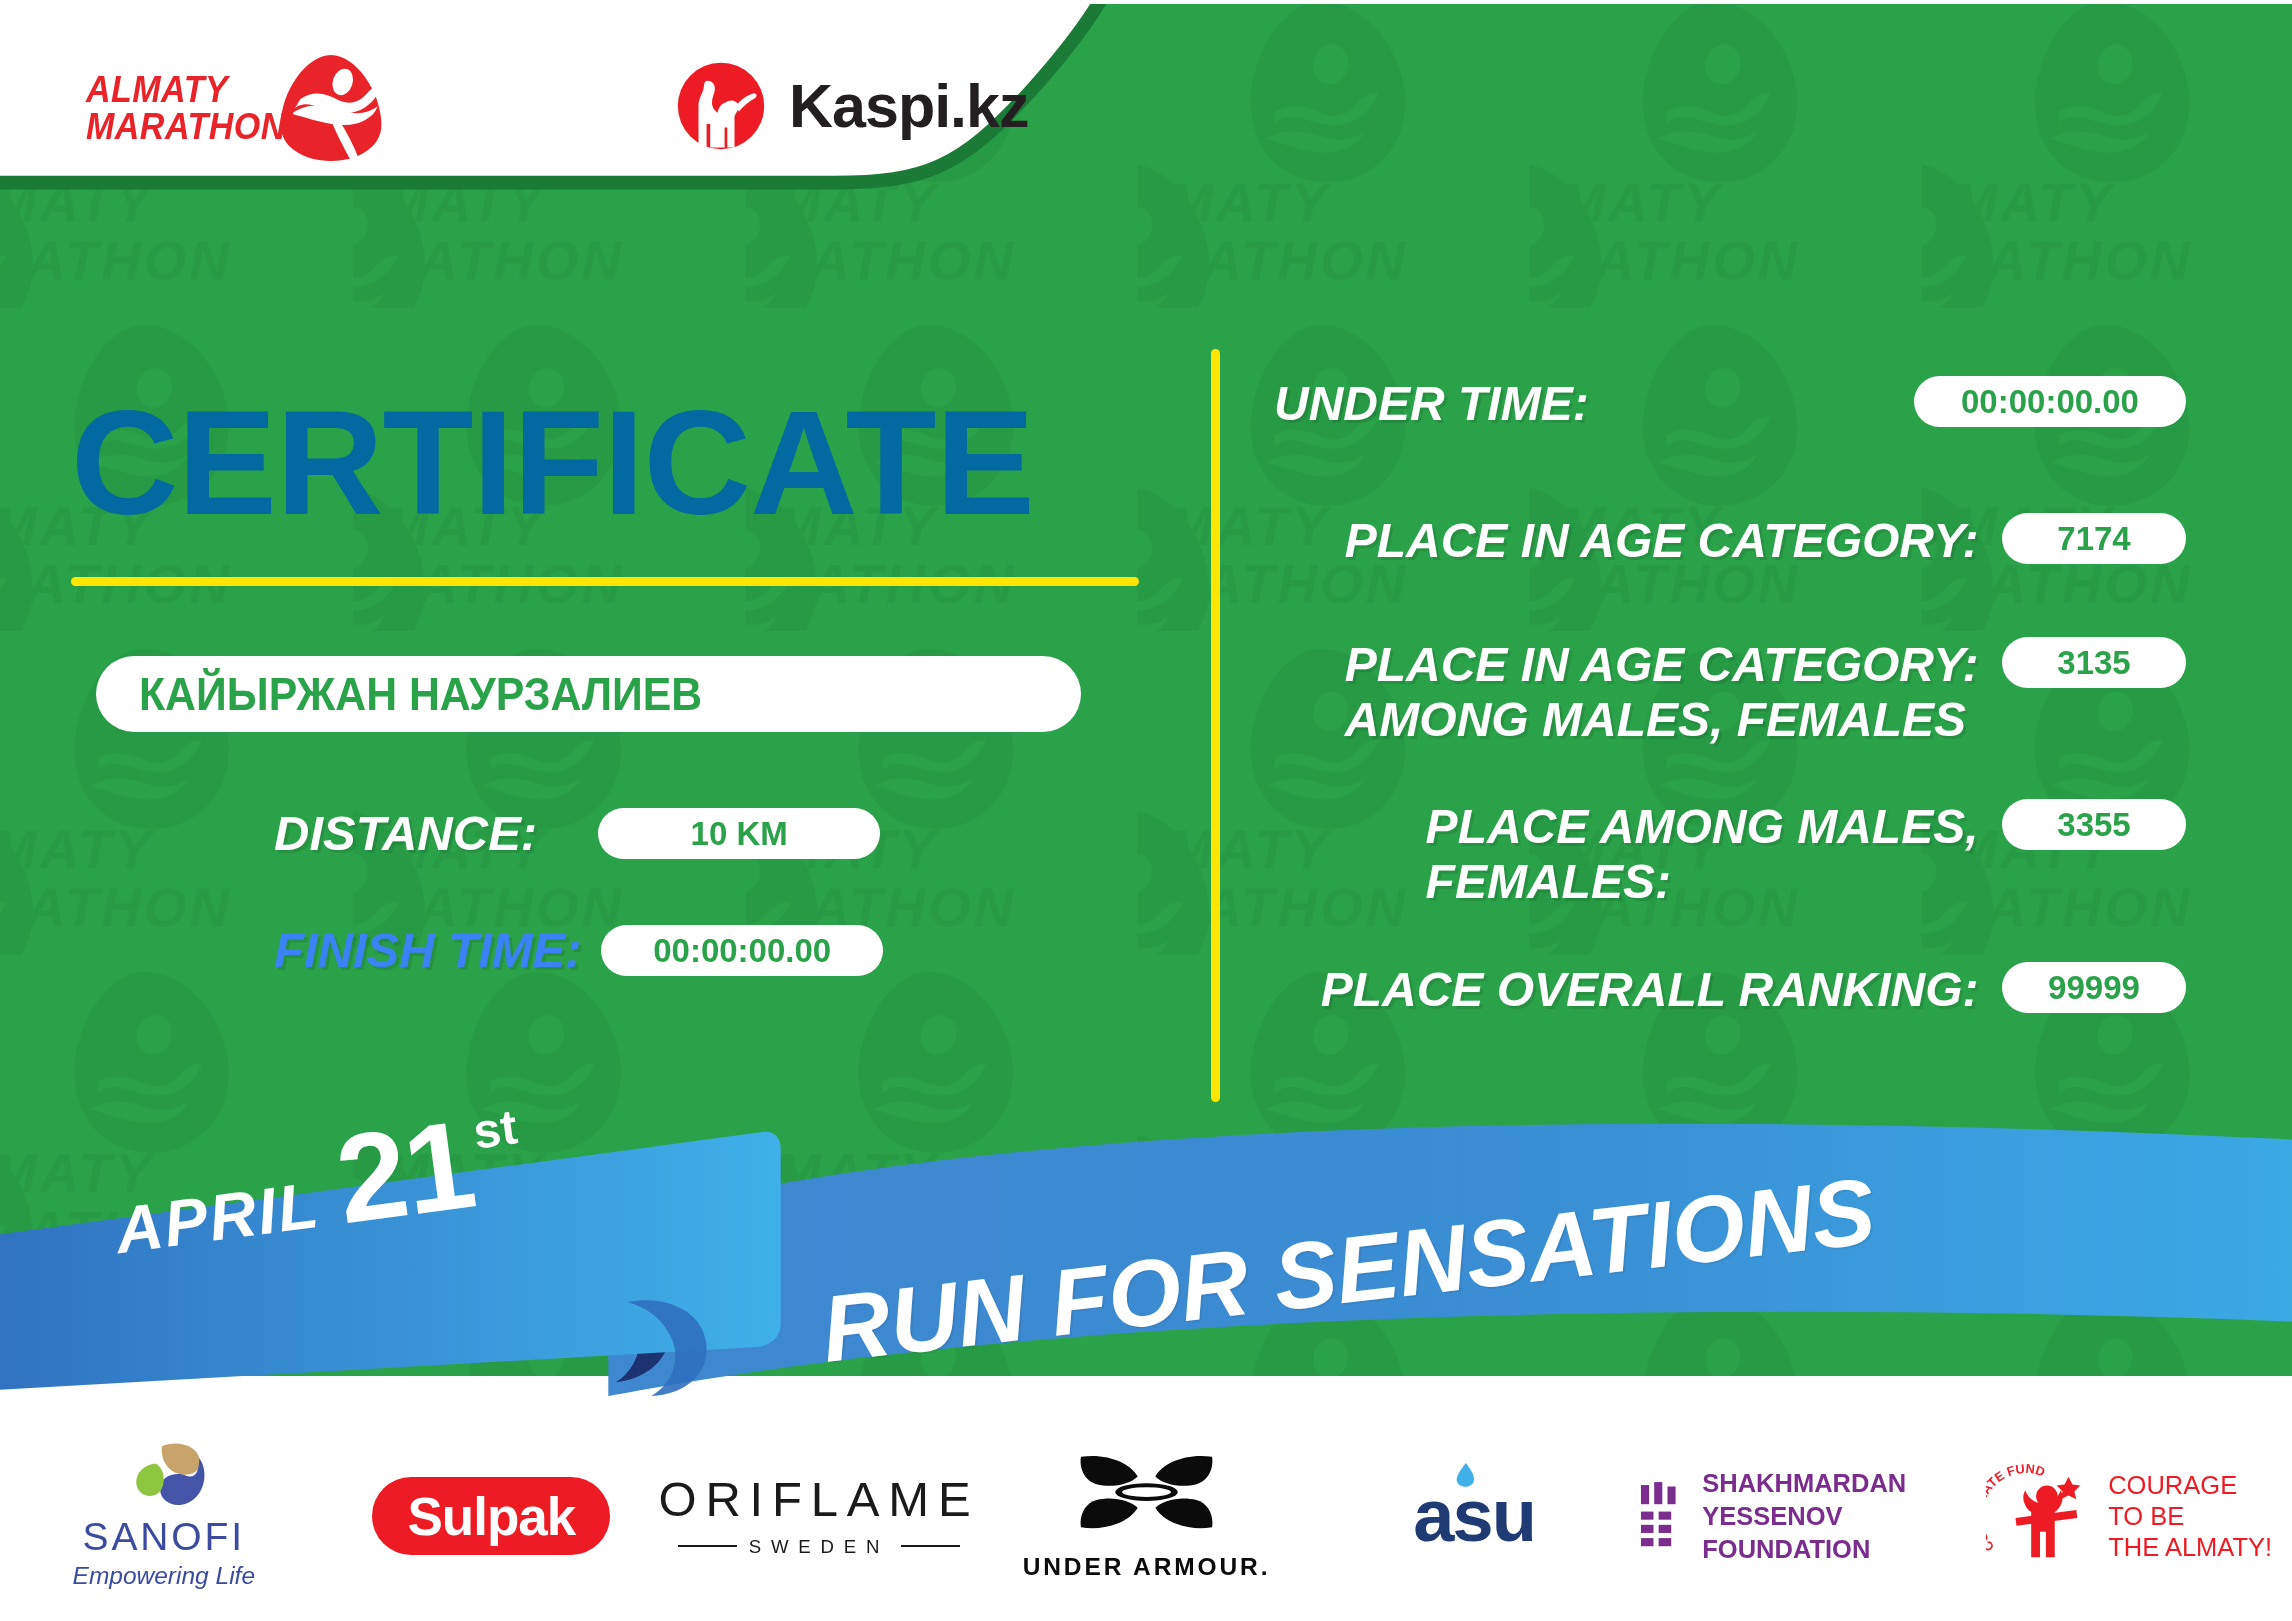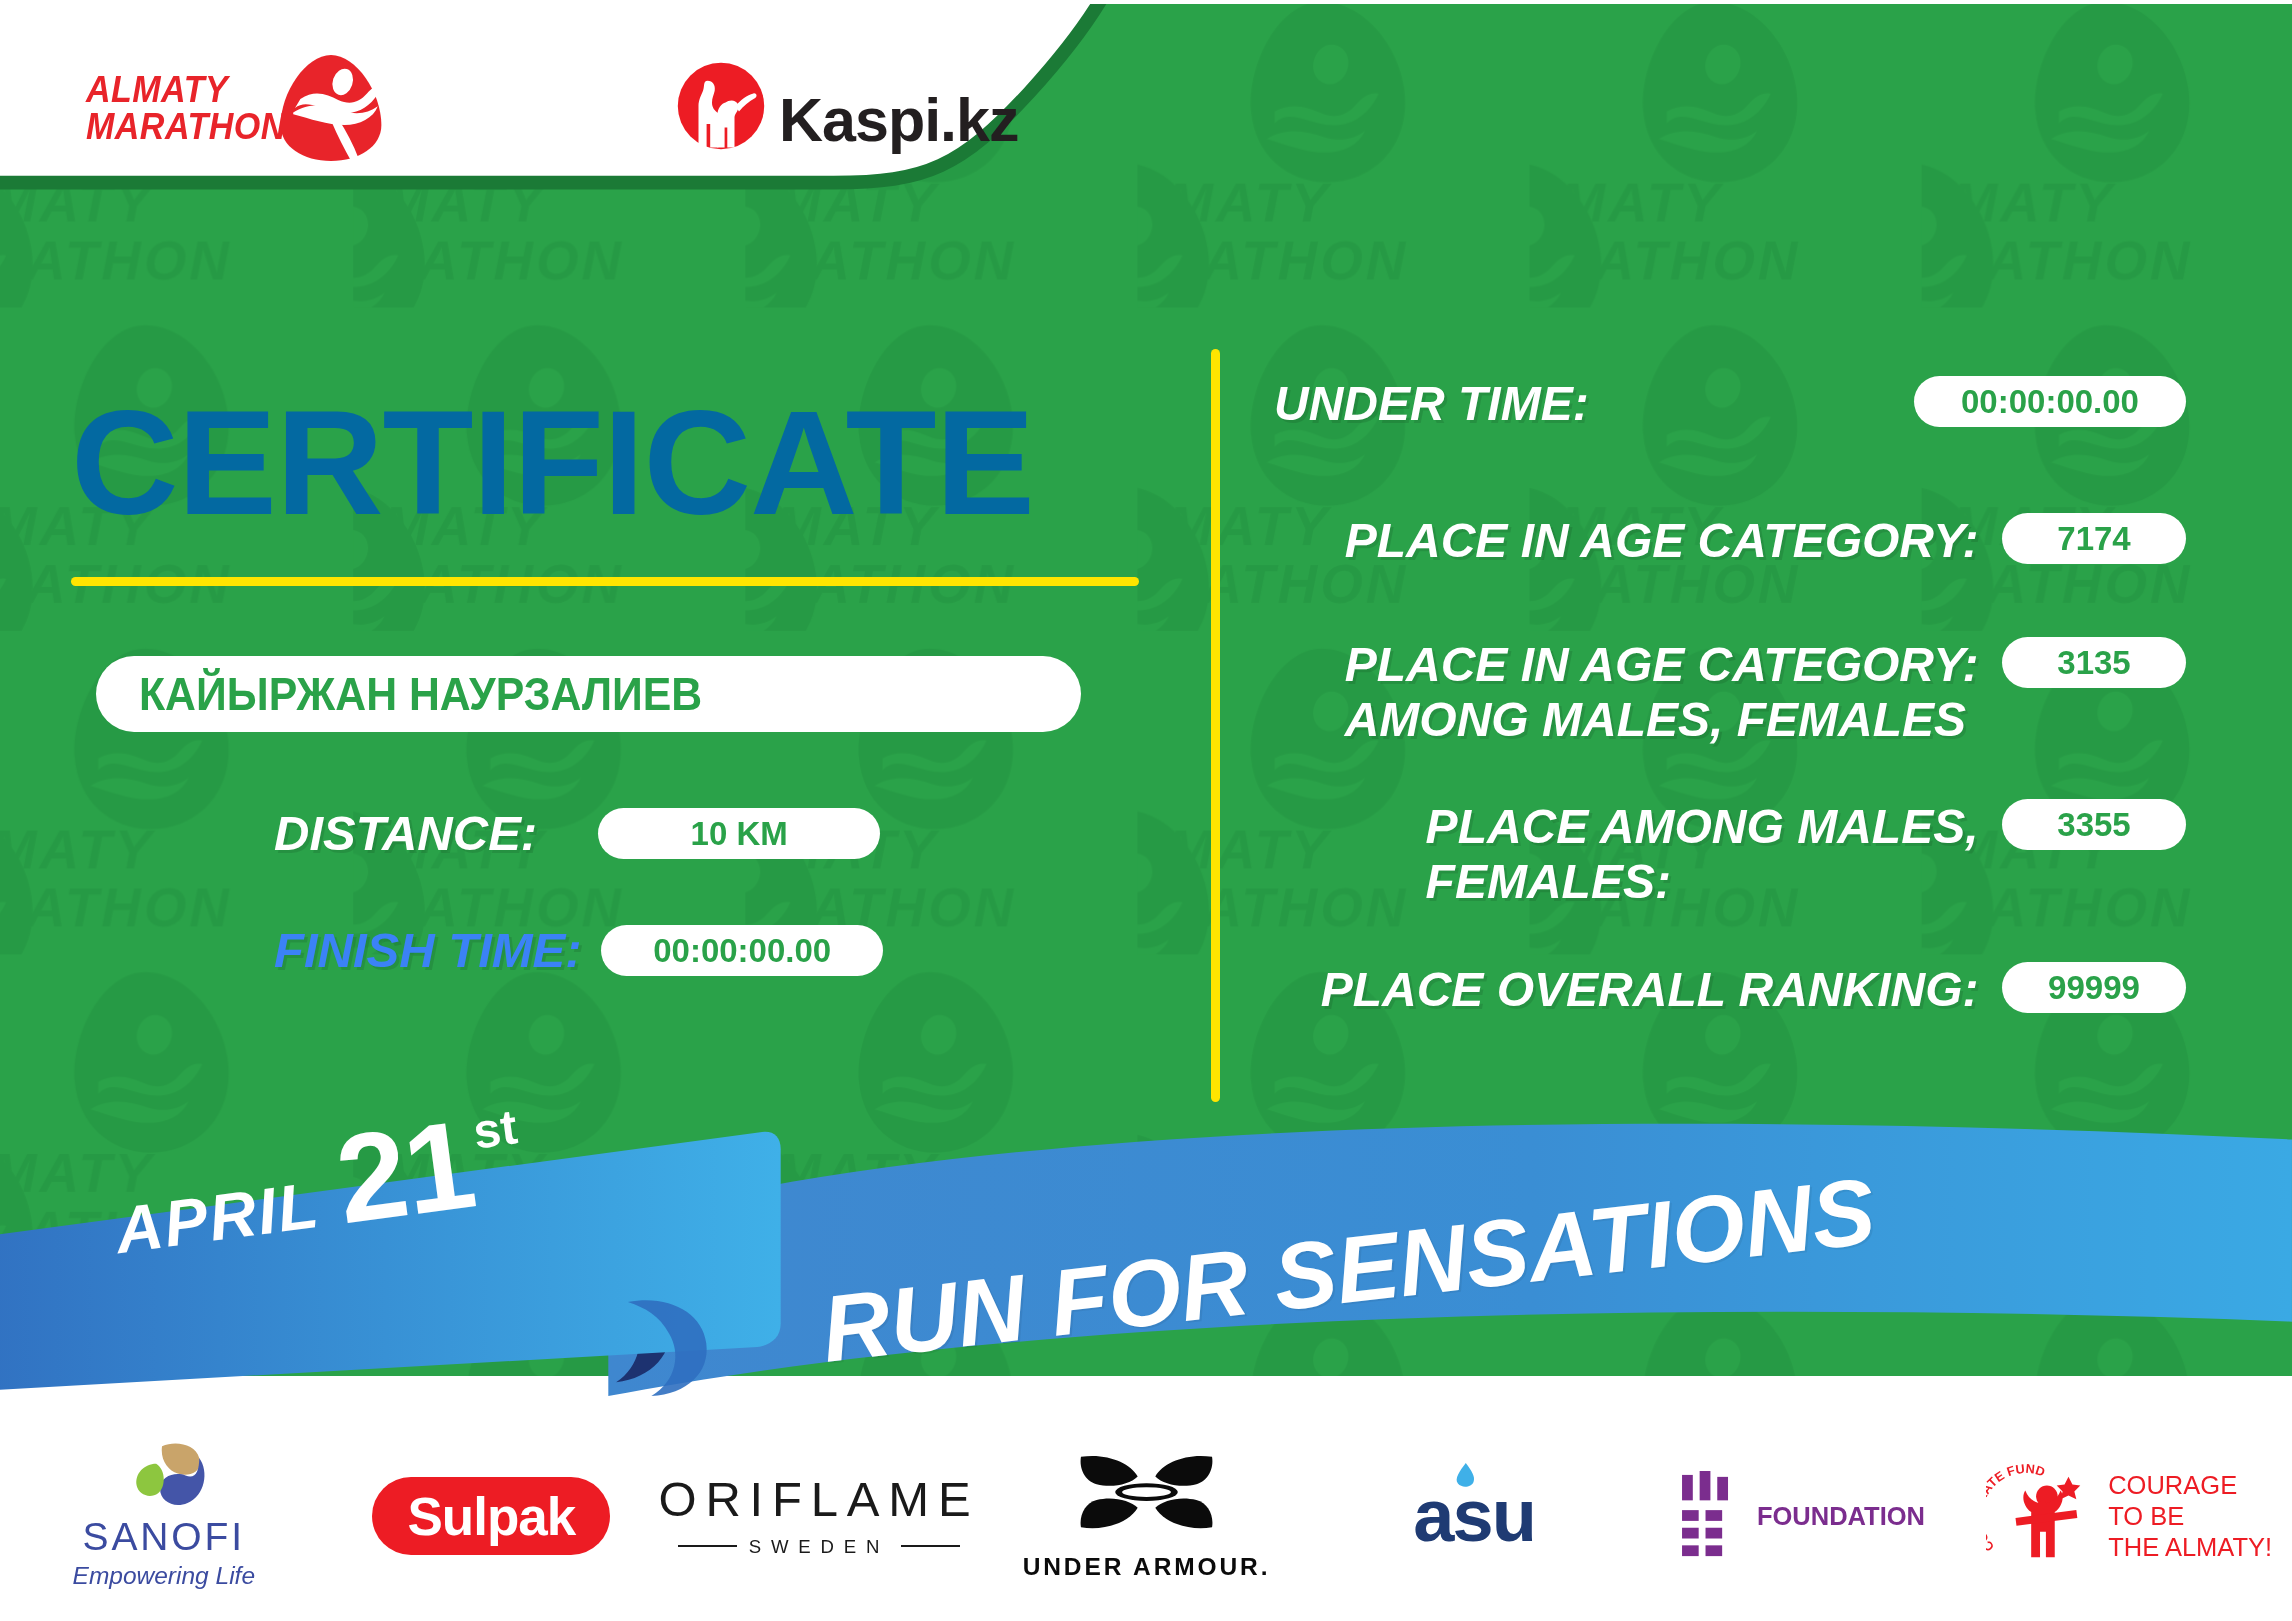--- a/index.html
+++ b/index.html
@@ -55,21 +55,21 @@
     text-align:left;
     font-stretch:condensed;
     transform:scaleX(.92);
     transform-origin:left top;
   }
   .logo-almaty .am-word span { display:block; white-space:nowrap; }
   .logo-almaty .drop { position:absolute; left:191px; top:0; width:108px; height:110px; }
 
   .logo-kaspi {
     position:absolute; left:676px; top:57px;
-    display:flex; align-items:flex-end; gap:13px;
+    display:flex; align-items:center; gap:23px;
   }
   .logo-kaspi .kmark { width:90px; height:90px; }
   .logo-kaspi .ktext {
     font-size:61px; font-weight:bold; color:#231f20; letter-spacing:-1px;
     line-height:61px;
   }
 
   
   .title-cert {
     position:absolute; left:71px; top:384px;
@@ -429,20 +429,21 @@
           <rect x="22" y="0" width="11" height="30" fill="#7b2d8e"></rect>
           <rect x="40" y="6" width="11" height="24" fill="#7b2d8e"></rect>
           <rect x="4" y="40" width="17" height="11" fill="#7b2d8e"></rect>
           <rect x="28" y="40" width="17" height="11" fill="#7b2d8e"></rect>
           <rect x="4" y="58" width="17" height="11" fill="#7b2d8e"></rect>
           <rect x="28" y="58" width="17" height="11" fill="#7b2d8e"></rect>
           <rect x="4" y="76" width="17" height="11" fill="#7b2d8e"></rect>
           <rect x="28" y="76" width="17" height="11" fill="#7b2d8e"></rect>
         </svg>
         <div class="yy-text">
+          <div>SHAKHMARDAN YESSENOV</div>
           <div>FOUNDATION</div>
         </div>
       </div>
     </div>
 
     <div class="sp">
       <div class="courage">
         <svg width="110" height="106" viewBox="0 0 112 108">
           <path id="arcp" d="M12 88 A44 44 0 0 1 58 14" fill="none"></path>
           <text font-family="Liberation Sans, sans-serif" font-size="13" font-weight="bold" fill="#ed1c24">

